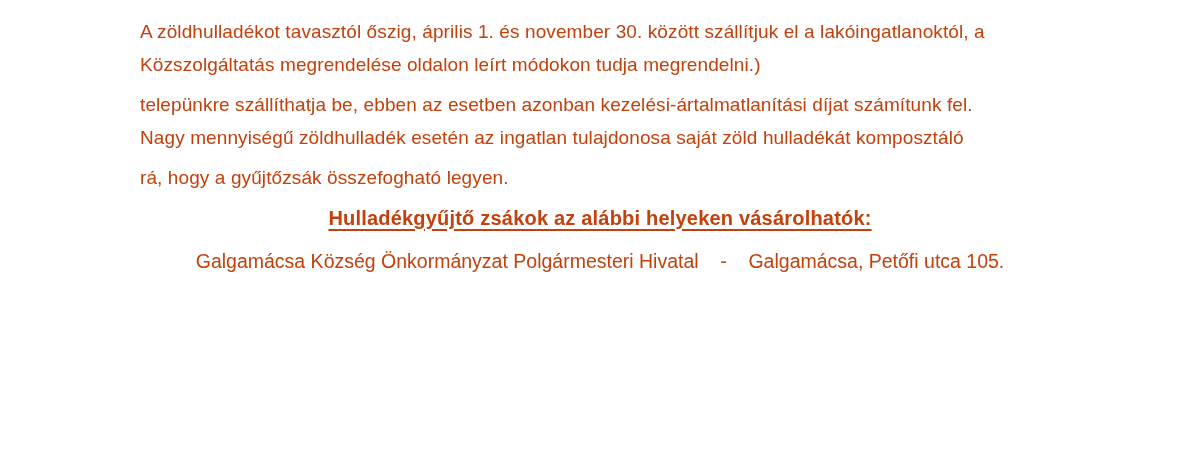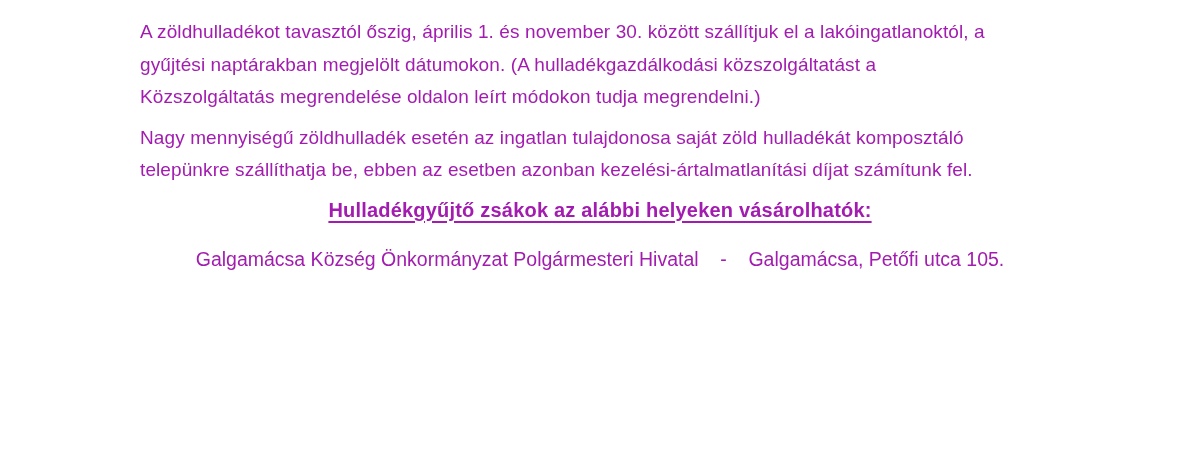--- a/index.html
+++ b/index.html
@@ -7,38 +7,38 @@
     padding: 0;
     background: #ffffff;
   }
   .page {
     position: relative;
     width: 1200px;
     height: 336px;
     background: #ffffff;
     overflow: hidden;
     font-family: "Liberation Sans", "DejaVu Sans", sans-serif;
-    color: #a21caf;
+    color: #c2410c;
   }
   .content {
     box-sizing: border-box;
     padding: 16px 20px 0 140px;
     width: 1080px;
   }
   .para {
     margin: 0 0 8px 0;
   }
   .line {
     font-size: 19px;
     line-height: 32.5px;
     white-space: pre;
     letter-spacing: 0.1px;
   }
   .heading {
-    margin: 4px 0 18px 0;
+    margin: 4px 0 12px 0;
     font-size: 20px;
     line-height: 30px;
     font-weight: bold;
     text-align: center;
     text-decoration: underline;
     text-decoration-thickness: 2px;
     text-underline-offset: 4px;
     letter-spacing: 0.2px;
   }
   .location {
@@ -49,31 +49,31 @@
   }
 </style>
 </head>
 <body>
 
 <div class="page">
   <div class="content">
 
     <div class="para">
       <div class="line">A zöldhulladékot tavasztól őszig, április 1. és november 30. között szállítjuk el a lakóingatlanoktól, a</div>
-      <div class="line">gyűjtési naptárakban megjelölt dátumokon. (A hulladékgazdálkodási közszolgáltatást a</div>
       <div class="line">Közszolgáltatás megrendelése oldalon leírt módokon tudja megrendelni.)</div>
     </div>
 
 
     <div class="para">
+      <div class="line">telepünkre szállíthatja be, ebben az esetben azonban kezelési-ártalmatlanítási díjat számítunk fel.</div>
       <div class="line">Nagy mennyiségű zöldhulladék esetén az ingatlan tulajdonosa saját zöld hulladékát komposztáló</div>
-      <div class="line">telepünkre szállíthatja be, ebben az esetben azonban kezelési-ártalmatlanítási díjat számítunk fel.</div>
     </div>
 
     <div class="para">
+      <div class="line">rá, hogy a gyűjtőzsák összefogható legyen.</div>
     </div>
 
     <div class="heading">Hulladékgyűjtő zsákok az alábbi helyeken vásárolhatók:</div>
 
     <div class="location">Galgamácsa Község Önkormányzat Polgármesteri Hivatal    -    Galgamácsa, Petőfi utca 105.</div>
 
   </div>
 </div>
 
 </body></html>

